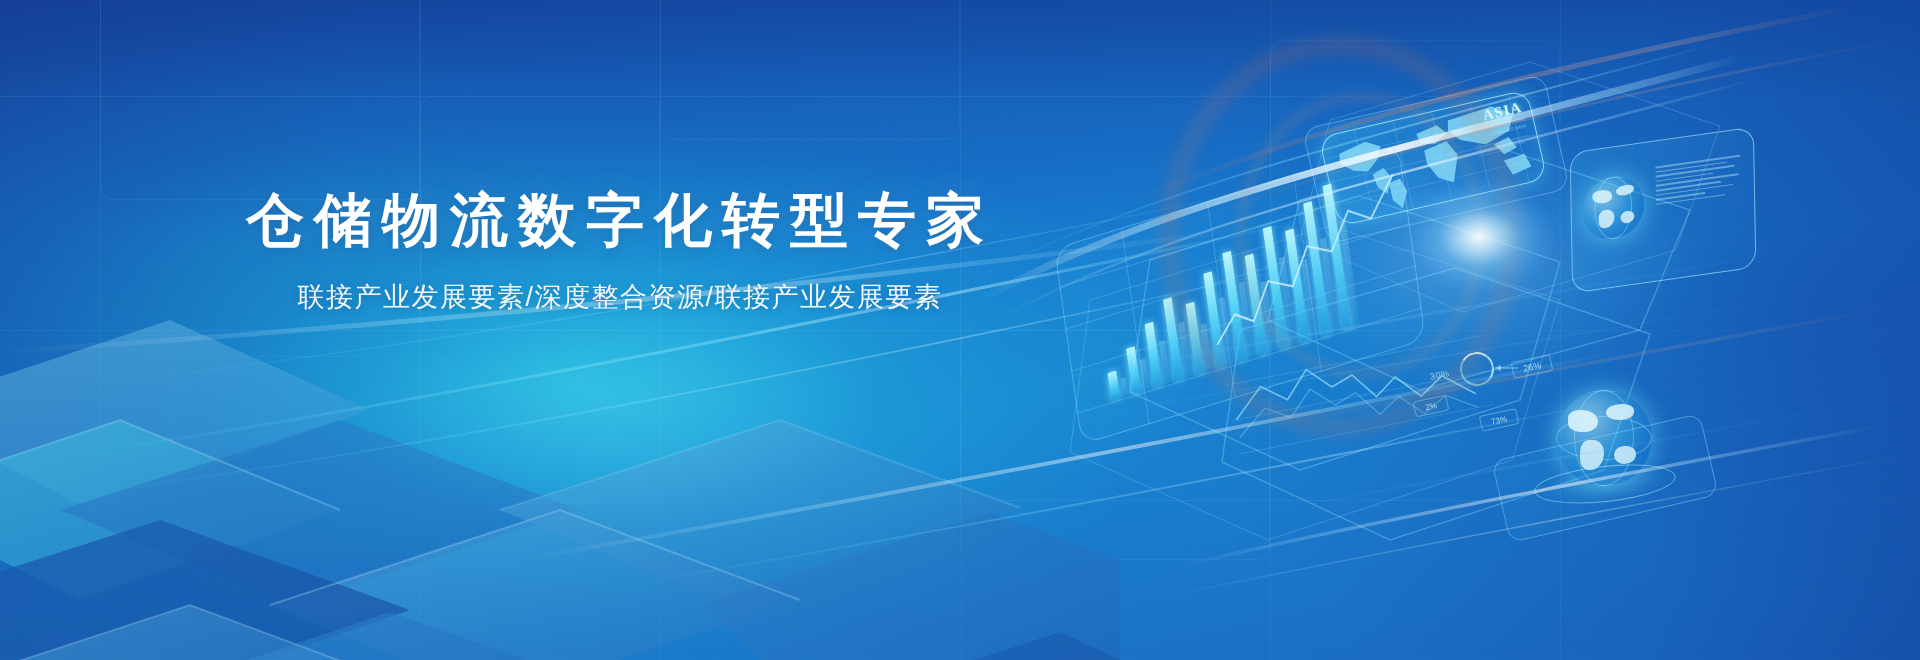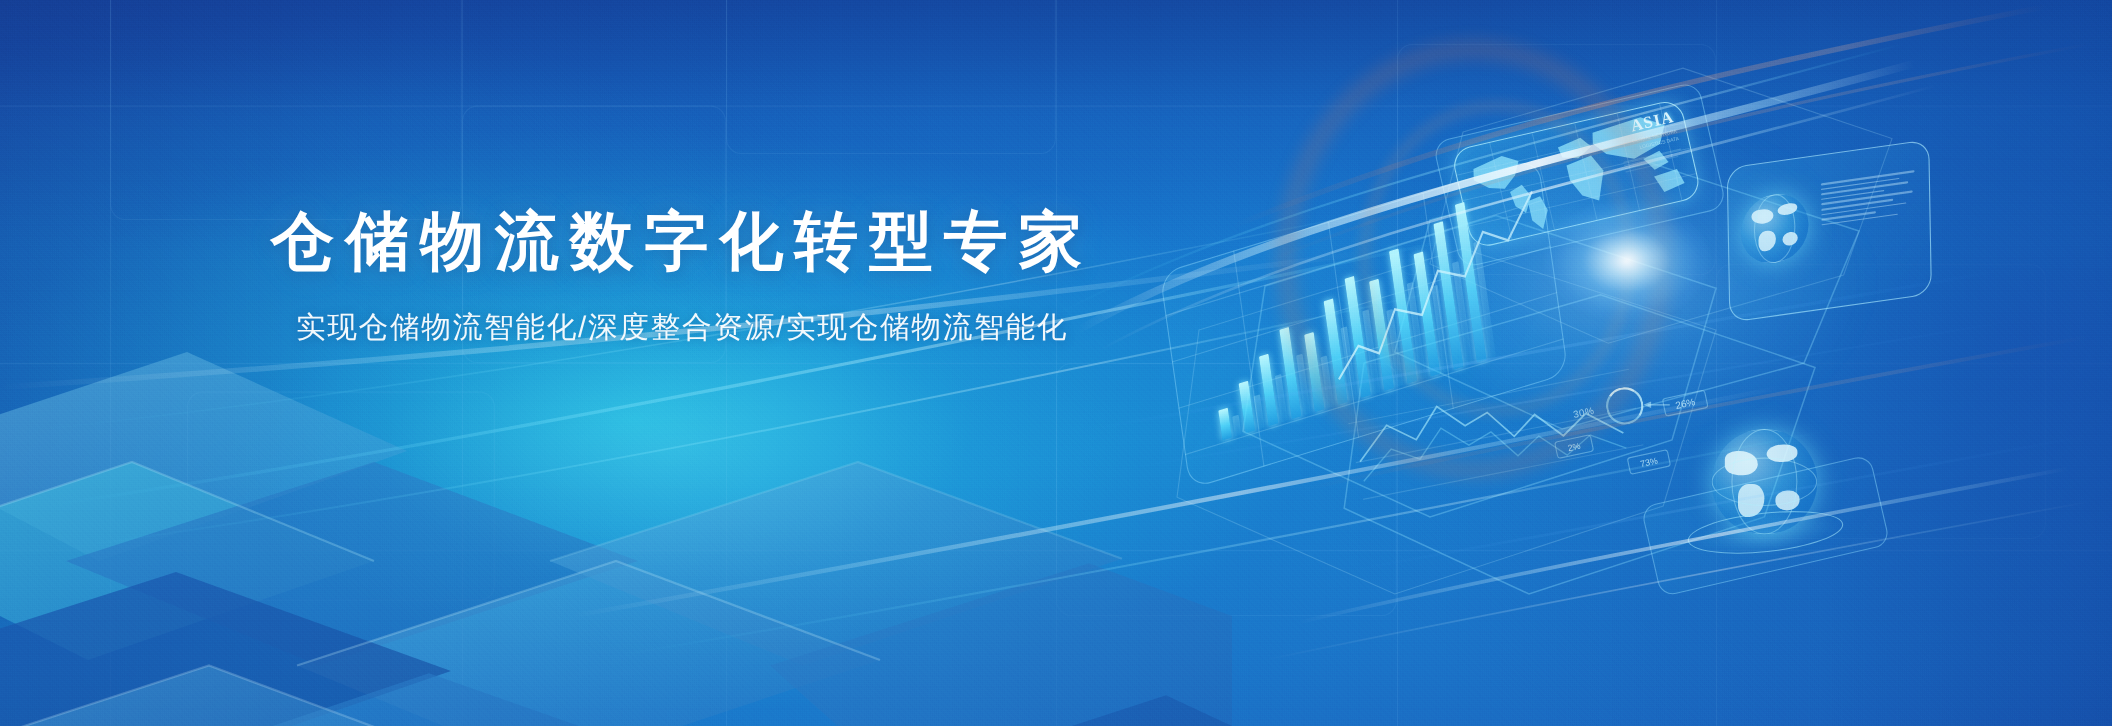--- a/index.html
+++ b/index.html
@@ -500,16 +500,16 @@
   <div class="flare flare-ring2"></div>
   <div class="flare flare-wide"></div>
   <div class="flare flare-core"></div>
 
   <div class="layer" style="background:radial-gradient(ellipse 30% 40% at 32% 62%, rgba(120,235,255,.22) 0%, rgba(60,200,245,.06) 46%, rgba(0,0,0,0) 72%);"></div>
 
   <div class="layer noise"></div>
 
   <div class="copy">
     <h1 class="headline">仓储物流数字化转型专家</h1>
-    <p class="subline">实现仓储物流智能化/深度整合资源/实现仓储物流智能化</p>
+    <p class="subline">联接产业发展要素/深度整合资源/联接产业发展要素</p>
   </div>
 
 </div>
 
 </body></html>

